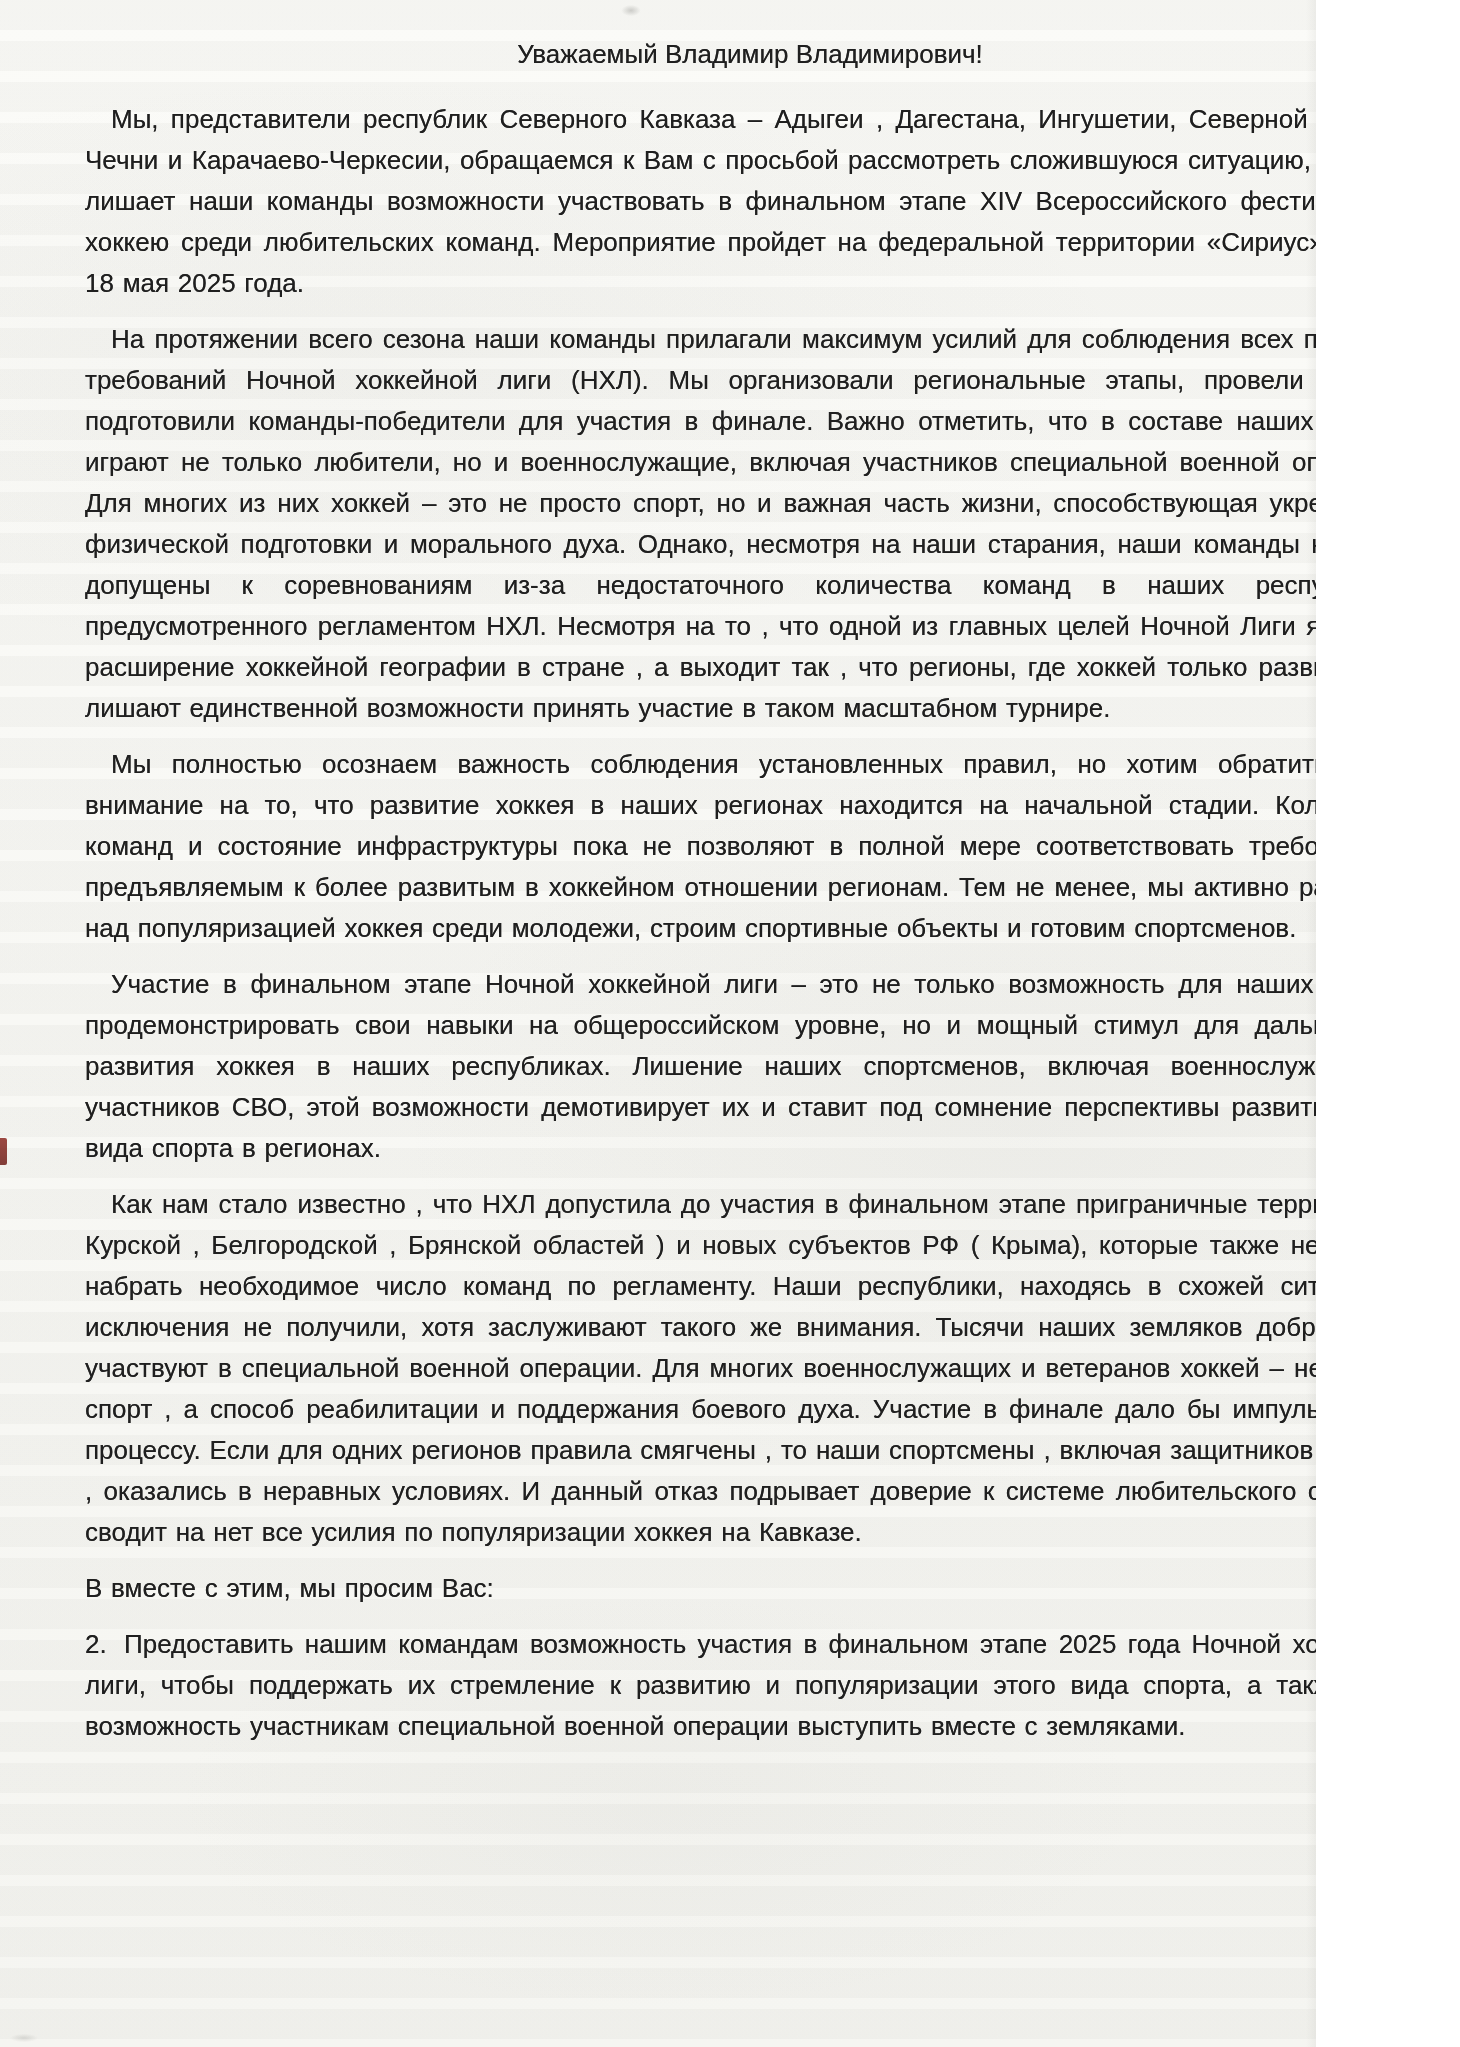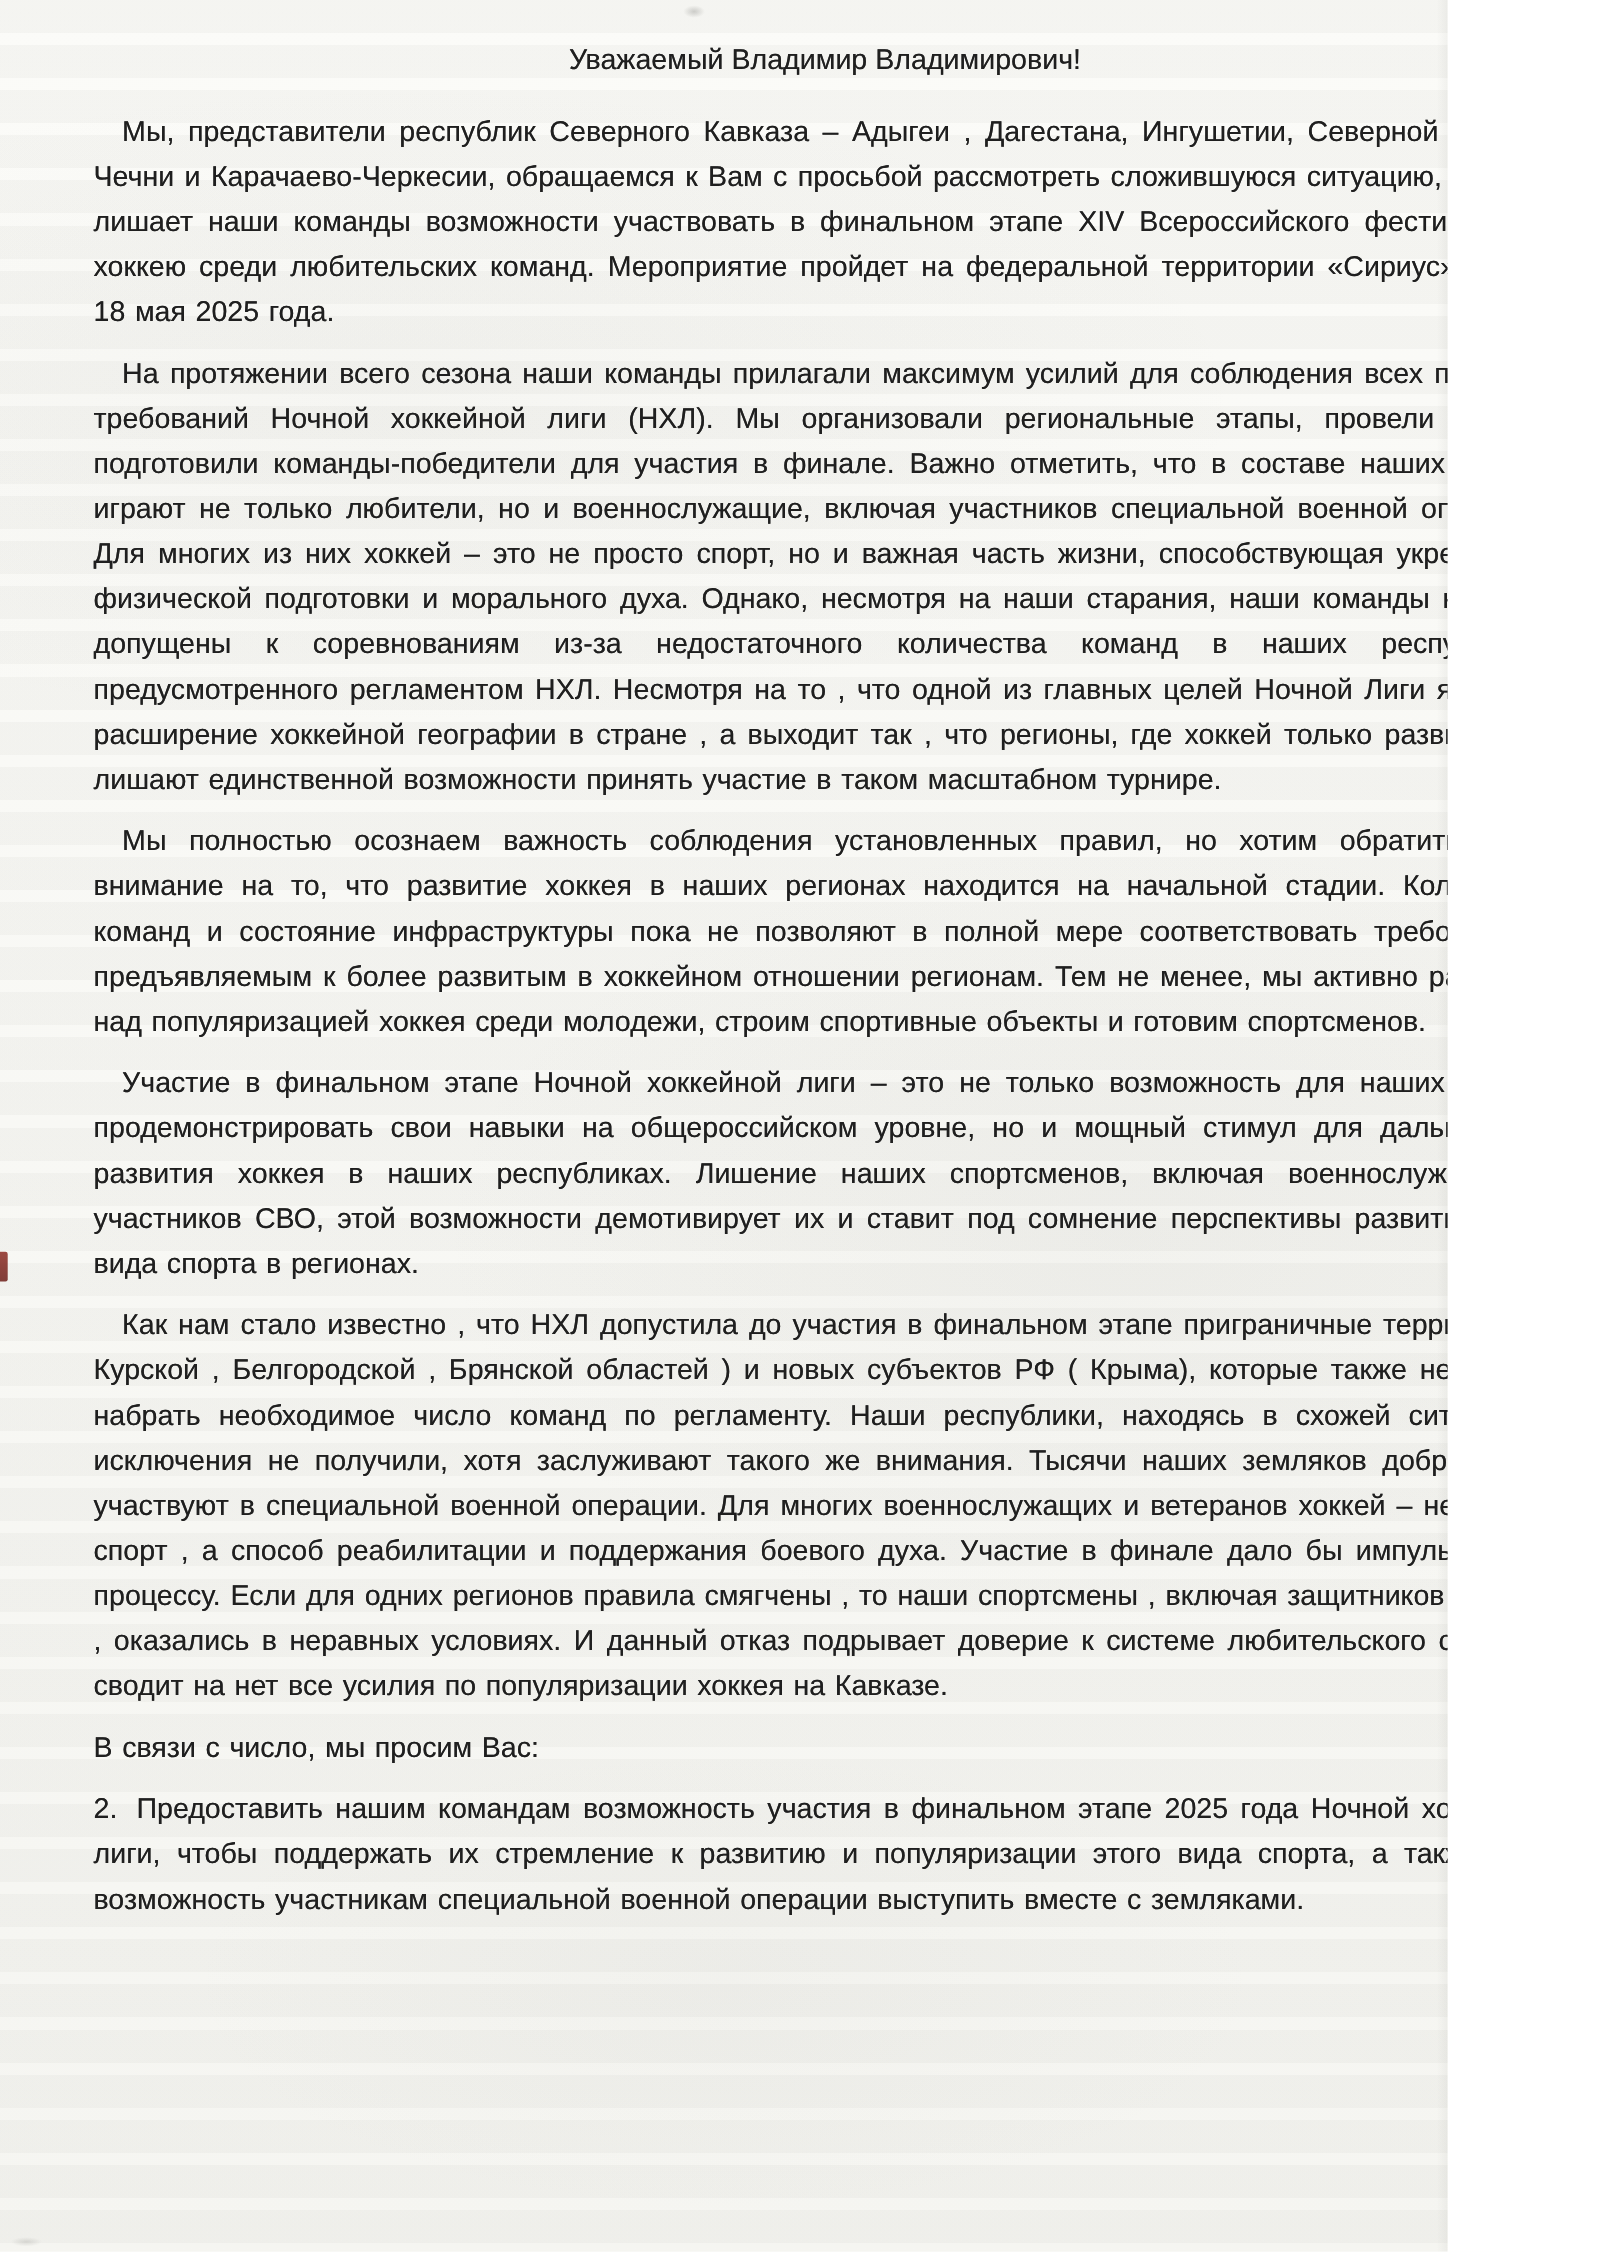--- a/index.html
+++ b/index.html
@@ -95,21 +95,21 @@
     <p class="body-para">Мы, представители республик Северного Кавказа –  Адыгеи , Дагестана, Ингушетии, Северной Осетии, Чечни и Карачаево-Черкесии, обращаемся к Вам с просьбой рассмотреть сложившуюся ситуацию, которая лишает наши команды возможности участвовать в финальном этапе XIV Всероссийского фестиваля по хоккею среди любительских команд. Мероприятие пройдет на федеральной территории «Сириус» с 2 по 18 мая 2025 года.</p>
 
     <p class="body-para">На протяжении всего сезона наши команды прилагали максимум усилий для соблюдения всех правил и требований Ночной хоккейной лиги (НХЛ). Мы организовали региональные этапы, провели игры и подготовили команды-победители для участия в финале. Важно отметить, что в составе наших команд играют не только любители, но и военнослужащие, включая участников специальной военной операции. Для многих из них хоккей – это не просто спорт, но и важная часть жизни, способствующая укреплению физической подготовки и морального духа. Однако, несмотря на наши старания, наши команды не были допущены к соревнованиям из-за недостаточного количества команд в наших республиках, предусмотренного регламентом НХЛ. Несмотря на то , что одной из главных целей Ночной Лиги является расширение хоккейной географии в стране , а выходит так , что регионы, где хоккей только развивается, лишают единственной возможности принять участие в таком масштабном турнире.</p>
 
     <p class="body-para">Мы полностью осознаем важность соблюдения установленных правил, но хотим обратить Ваше внимание на то, что развитие хоккея в наших регионах находится на начальной стадии. Количество команд и состояние инфраструктуры пока не позволяют в полной мере соответствовать требованиям, предъявляемым к более развитым в хоккейном отношении регионам. Тем не менее, мы активно работаем над популяризацией хоккея среди молодежи, строим спортивные объекты и готовим спортсменов.</p>
 
     <p class="body-para">Участие в финальном этапе Ночной хоккейной лиги – это не только возможность для наших команд продемонстрировать свои навыки на общероссийском уровне, но и мощный стимул для дальнейшего развития хоккея в наших республиках. Лишение наших спортсменов, включая военнослужащих и участников СВО, этой возможности демотивирует их и ставит под сомнение перспективы развития этого вида спорта в регионах.</p>
 
     <p class="body-para">Как нам стало известно , что НХЛ допустила до участия в финальном этапе приграничные территории ( Курской , Белгородской , Брянской областей ) и новых субъектов РФ ( Крыма), которые также не смогли набрать необходимое число команд по регламенту. Наши республики, находясь в схожей ситуации , исключения не получили, хотя заслуживают такого же внимания. Тысячи наших земляков добровольно участвуют в специальной военной операции. Для многих военнослужащих и ветеранов  хоккей – не просто спорт , а способ реабилитации и поддержания боевого духа. Участие в финале дало бы импульс этому процессу. Если для одних регионов правила смягчены , то наши спортсмены , включая защитников Родины , оказались в неравных условиях. И данный отказ подрывает доверие к системе любительского спорта и сводит на нет все усилия по популяризации хоккея на Кавказе.</p>
 
-    <p class="intro-para">В связи с число, мы просим Вас:</p>
+    <p class="intro-para">В вместе с этим, мы просим Вас:</p>
 
 
     <p class="list-para">
       <span class="req-num">2.</span>
       <span>Предоставить нашим командам возможность участия в финальном этапе 2025 года Ночной хоккейной лиги, чтобы поддержать их стремление к развитию и популяризации этого вида спорта, а также дать возможность участникам специальной военной операции выступить вместе с земляками.</span>
     </p>
 
   </div>
 </div>
 

